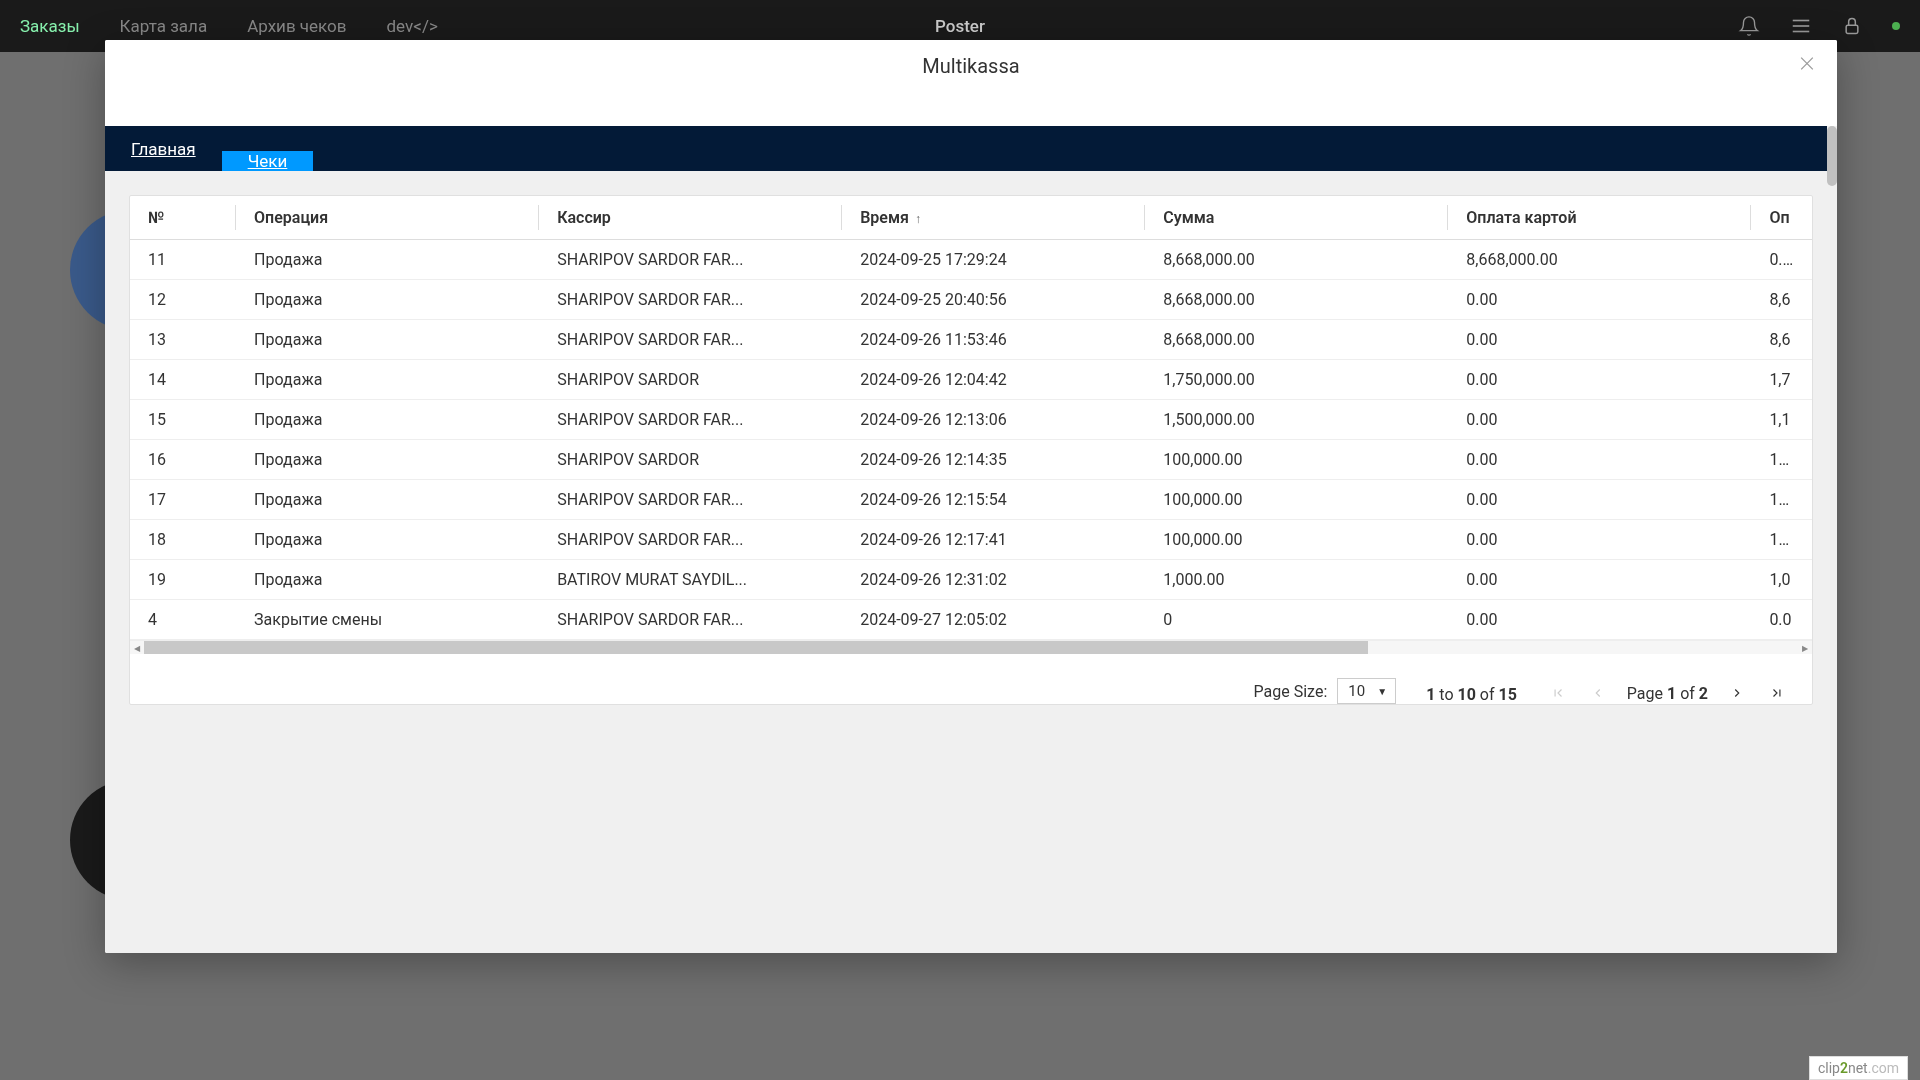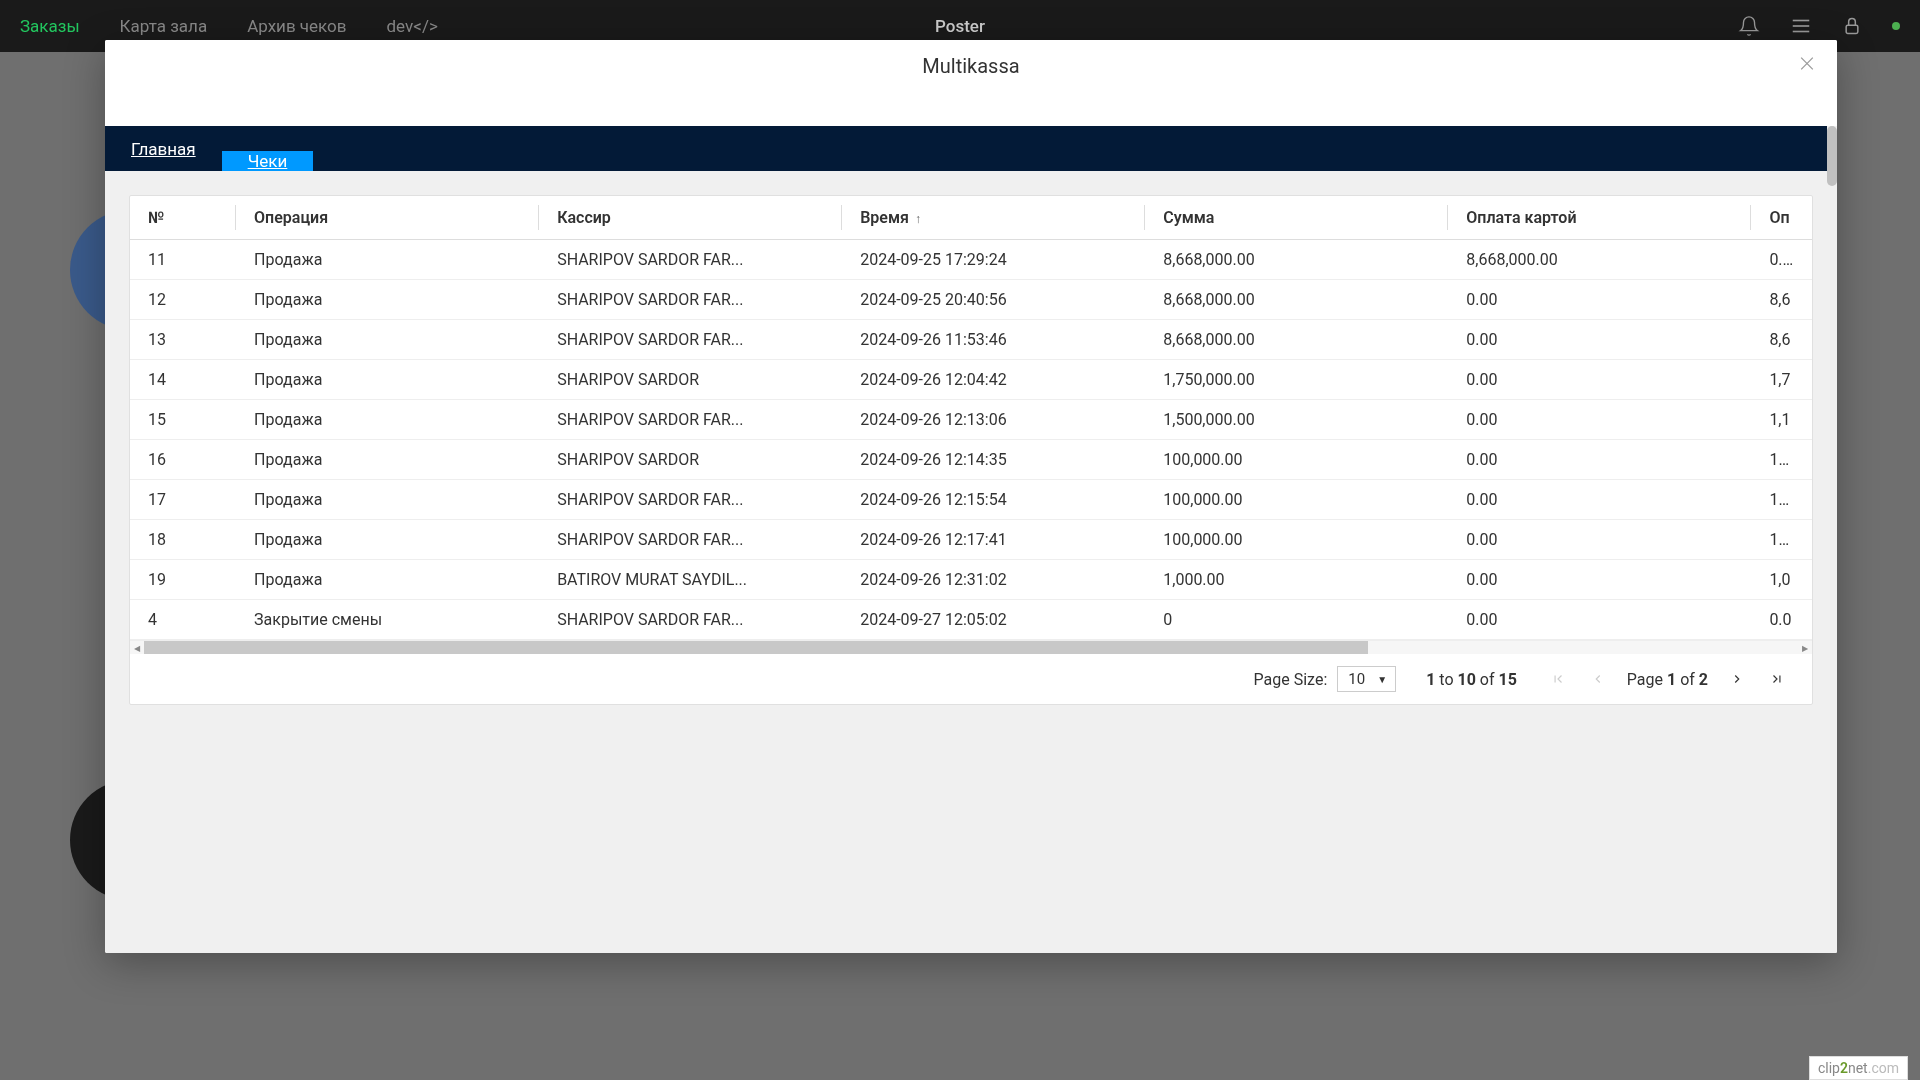--- a/index.html
+++ b/index.html
@@ -1,20 +1,20 @@
 <!DOCTYPE html>
 <html><head>
 <meta charset="utf-8">
 <style>
 * { margin: 0; padding: 0; box-sizing: border-box; font-family: -apple-system, BlinkMacSystemFont, "Segoe UI", Roboto, Arial, sans-serif; }
 body { background: #6f6f6f; width: 1920px; height: 1080px; overflow: hidden; position: relative; }
 
 .topbar { background: #1a1a1a; height: 52px; display: flex; align-items: center; color: #999; font-size: 17px; position: relative; }
 .topbar-left { display: flex; }
-.topbar-item { padding: 0 20px; height: 52px; display: flex; align-items: center; cursor: pointer; color: #22c55e; }
+.topbar-item { padding: 0 20px; height: 52px; display: flex; align-items: center; cursor: pointer; color: #86efac; }
 .topbar-item.dim { color: #888; }
 .topbar-center { position: absolute; left: 50%; transform: translateX(-50%); color: #ccc; font-weight: 500; text-align: center; }
 .topbar-right { margin-left: auto; display: flex; align-items: center; gap: 30px; padding-right: 20px; }
 .topbar-icon { color: #999; cursor: pointer; display: flex; align-items: center; }
 .status-dot { width: 8px; height: 8px; border-radius: 50%; background: #4caf50; }
 
 .modal-overlay { position: absolute; top: 40px; left: 105px; right: 83px; bottom: 127px; background: #fff; border-radius: 2px; box-shadow: 0 10px 40px rgba(0,0,0,0.3); display: flex; flex-direction: column; overflow: hidden; gap: 34px; }
 .modal-header { height: 52px; background: #fff; display: flex; align-items: center; justify-content: center; position: relative; font-size: 20px; color: #333; }
 .modal-close { position: absolute; right: 12px; top: 50%; transform: translateY(-50%); color: #999; cursor: pointer; padding: 8px; }
 .modal-body { flex: 1; display: flex; flex-direction: column; overflow: hidden; position: relative; }
@@ -44,21 +44,21 @@
 .col-card { width: 200px; }
 .col-x { width: 40px; }
 
 .hscroll { height: 14px; background: #f6f6f6; position: relative; border-top: 1px solid #eee; }
 .hscroll-arrow { position: absolute; top: 0; width: 14px; height: 14px; display: flex; align-items: center; justify-content: center; font-size: 8px; color: #888; cursor: pointer; }
 .hscroll-arrow.left { left: 0; }
 .hscroll-arrow.right { right: 0; }
 .hscroll-track { position: absolute; left: 14px; right: 14px; top: 0; bottom: 0; }
 .hscroll-thumb { position: absolute; left: 0; width: 74%; top: 0; bottom: 0; background: #c8c8c8; cursor: pointer; }
 
-.pager { height: 50px; display: flex; align-items: center; justify-content: flex-end; gap: 30px; padding: 0 24px; font-size: 16px; color: #333; }
+.pager { height: 50px; display: flex; align-items: flex-end; justify-content: flex-end; gap: 30px; padding: 0 24px; font-size: 16px; color: #333; }
 .pager-size { display: flex; align-items: center; gap: 10px; }
 .page-size-select { border: 1px solid #ccc; padding: 3px 30px 3px 10px; font-size: 15px; position: relative; background: #fff; cursor: pointer; }
 .page-size-caret { position: absolute; right: 8px; top: 50%; transform: translateY(-50%); font-size: 10px; color: #333; }
 .pager-nav { display: flex; align-items: center; gap: 18px; }
 .pager-btn { color: #333; cursor: pointer; padding: 4px; display: flex; }
 .pager-btn.disabled { color: #ccc; cursor: default; }
 
 .bg-circle { position: absolute; border-radius: 50%; background: #3a5a8a; }
 .bg-circle.c1 { top: 210px; left: 70px; width: 120px; height: 120px; display:flex; align-items:center; justify-content:center; color:#aaa; font-size:12px; text-align:center; flex-direction:column; }
 .bg-circle.c2 { top: 780px; left: 70px; width: 120px; height: 120px; background:#1a1a1a; }

